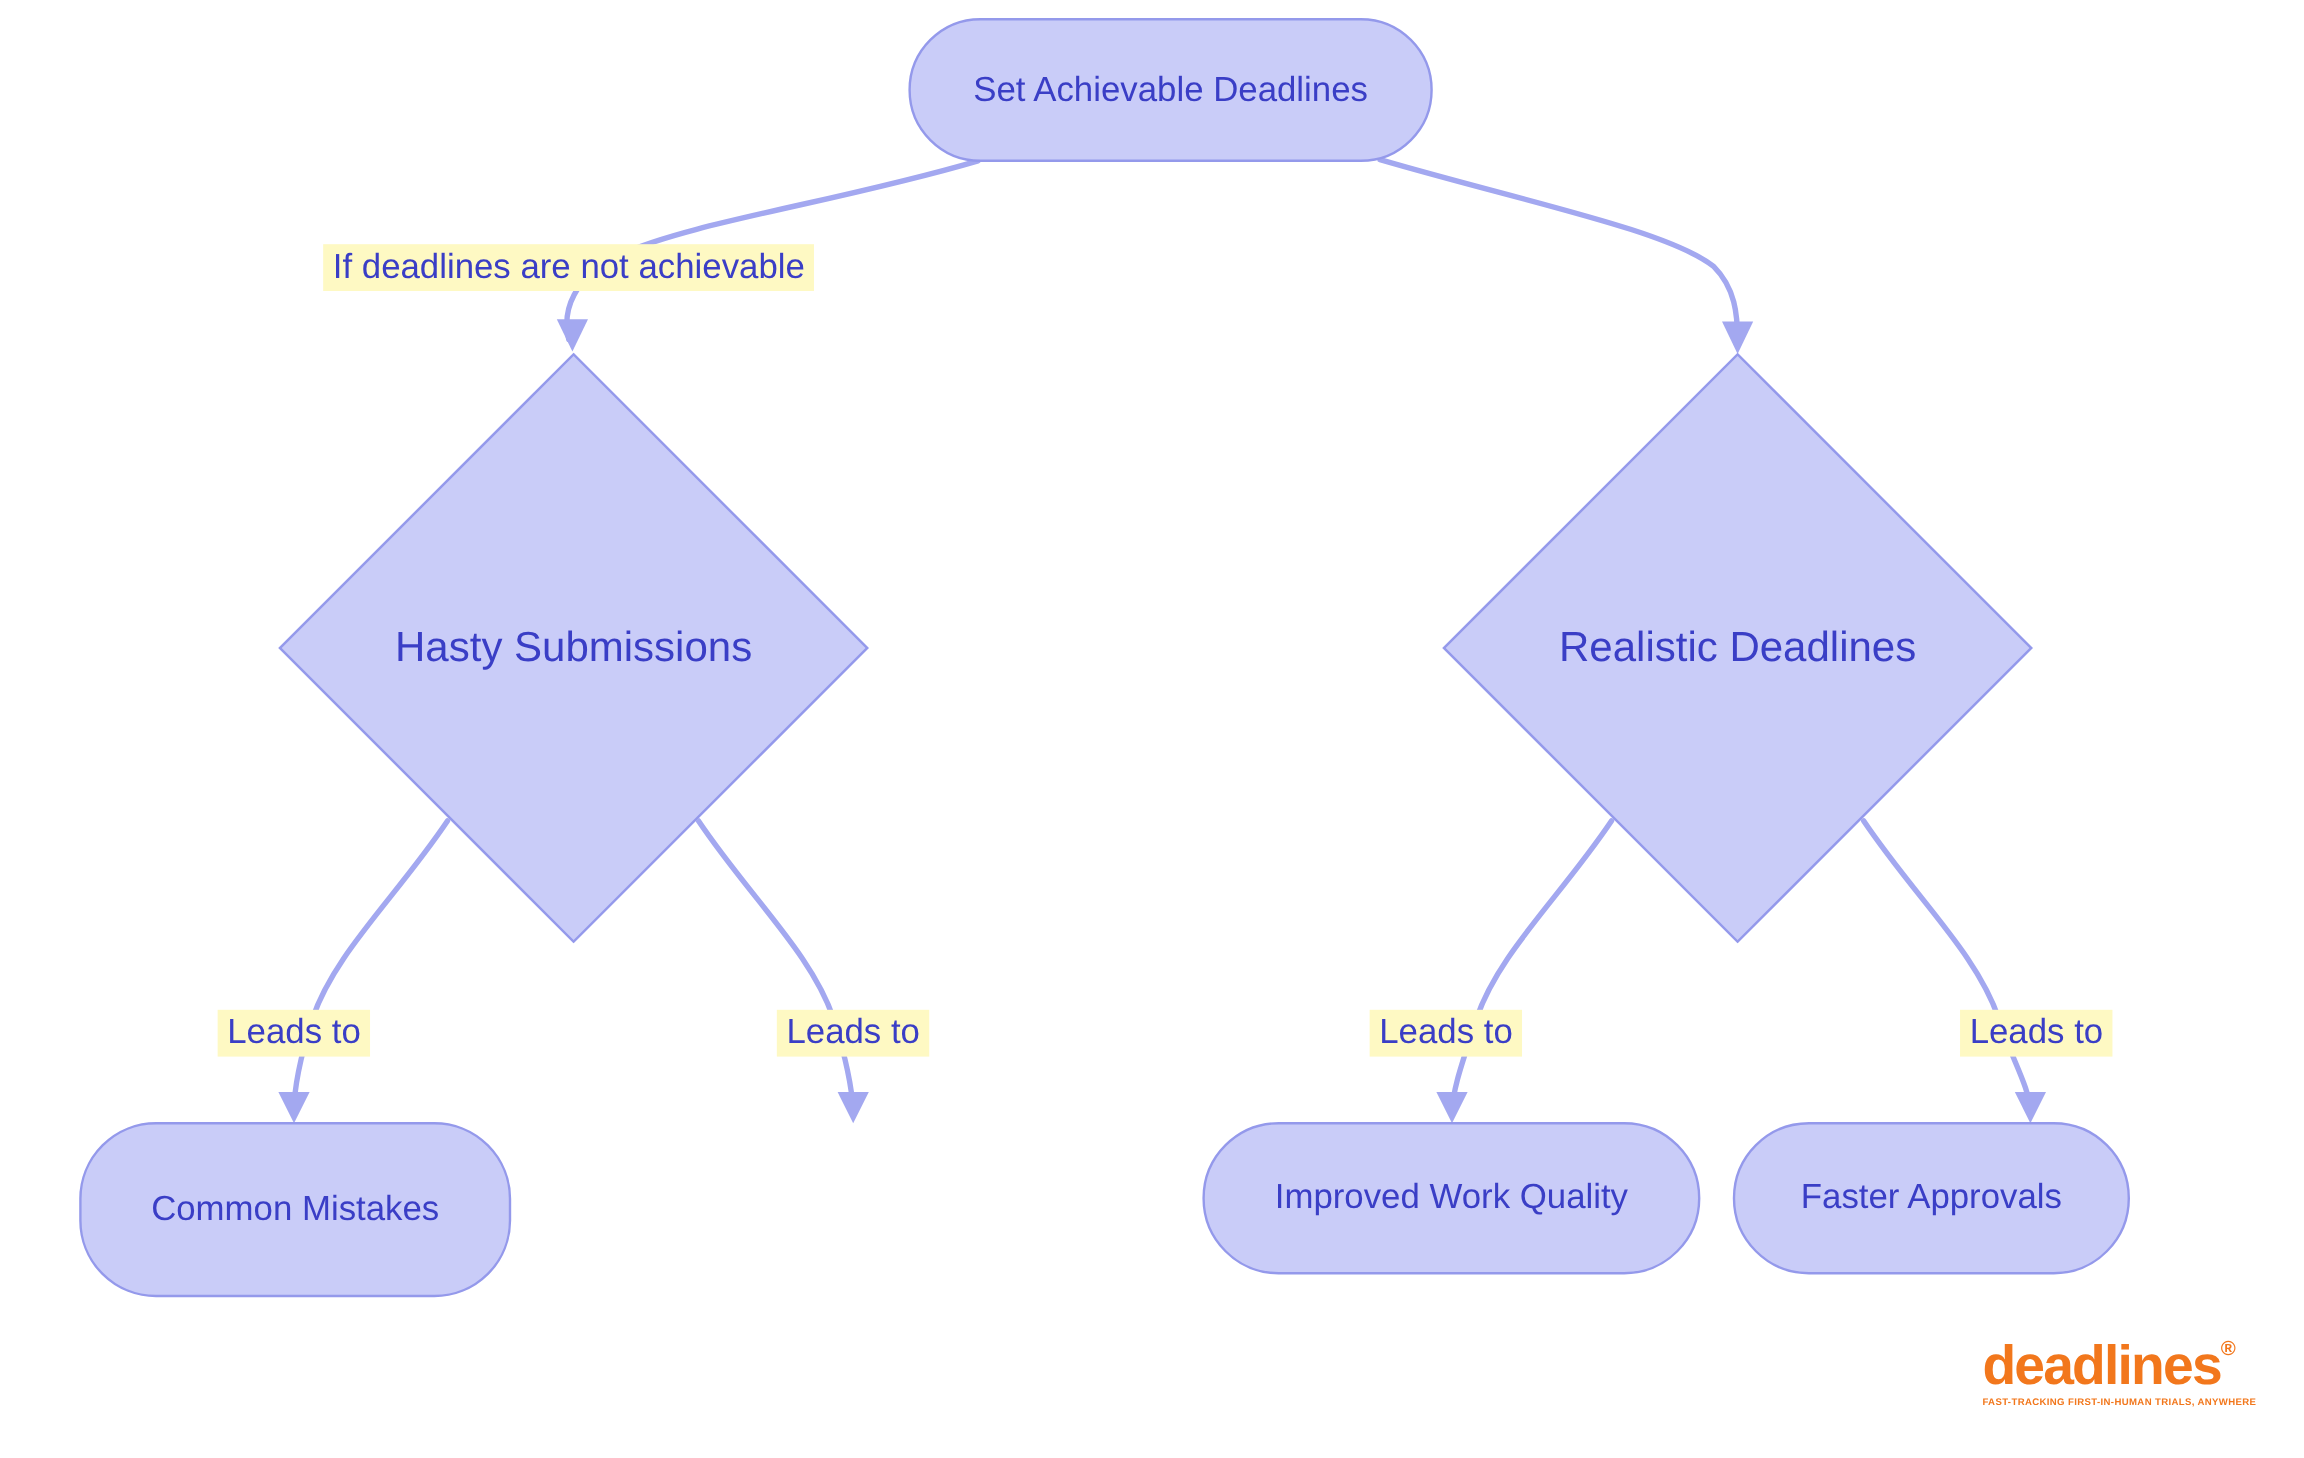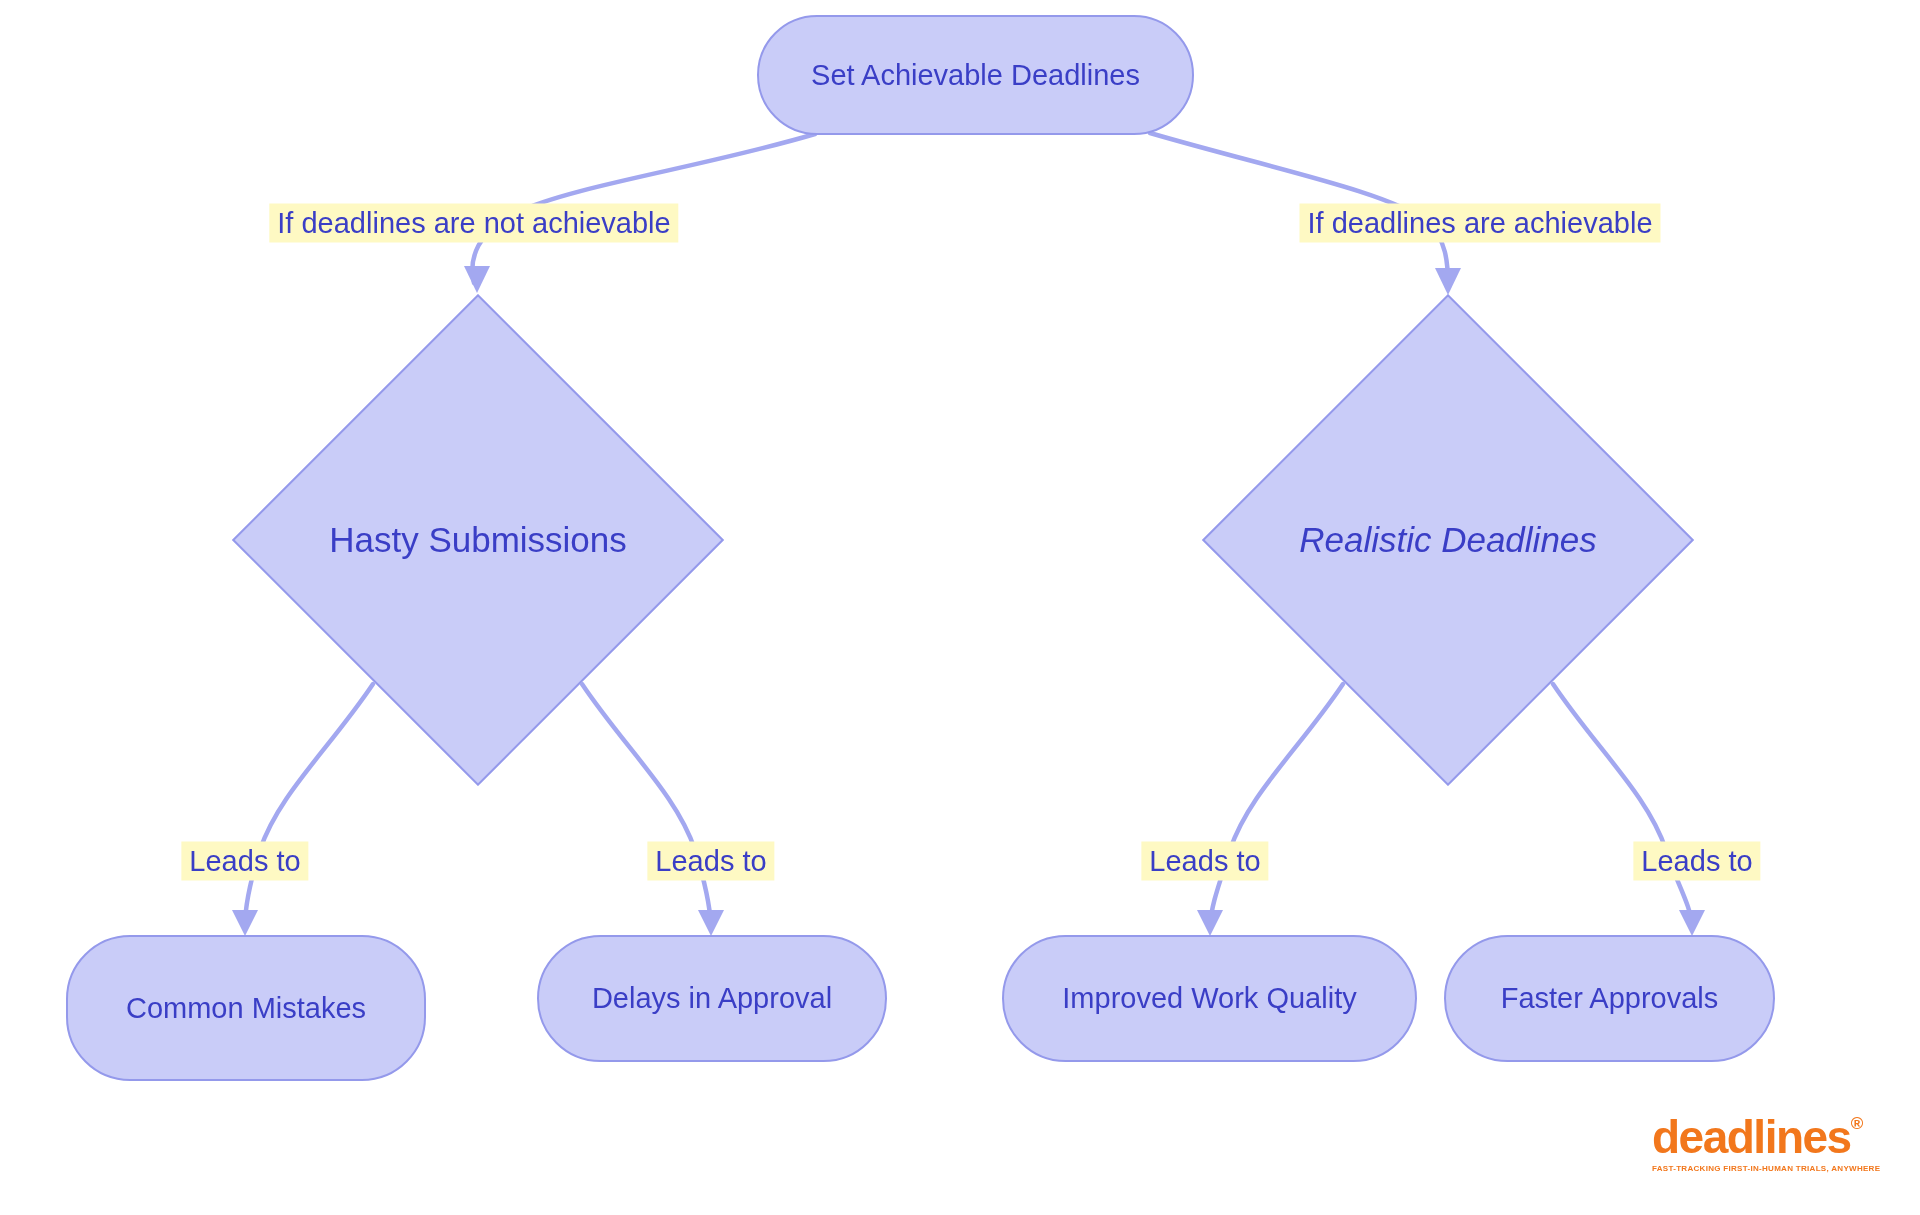--- a/index.html
+++ b/index.html
@@ -115,40 +115,36 @@
   </svg>
 
   <div class="node stadium" style="left:757px; top:15px; width:437px; height:120px;">
     <span>Set Achievable Deadlines</span>
   </div>
 
   <div class="diamond-shape" style="left:304px; top:366px;"></div>
   <div class="diamond-label" style="left:478px; top:540px;">Hasty Submissions</div>
 
   <div class="diamond-shape" style="left:1274px; top:366px;"></div>
-  <div class="diamond-label" style="left:1448px; top:540px;font-style:italic;">Realistic Deadlines</div>
+  <div class="diamond-label" style="left:1448px; top:540px;">Realistic Deadlines</div>
 
   <div class="node stadium" style="left:66px; top:935px; width:360px; height:146px;">
     <span>Common Mistakes</span>
   </div>
 
-  <div class="node stadium" style="left:537px; top:935px; width:350px; height:127px;">
-    <span>Delays in Approval</span>
-  </div>
 
   <div class="node stadium" style="left:1002px; top:935px; width:415px; height:127px;">
     <span>Improved Work Quality</span>
   </div>
 
   <div class="node stadium" style="left:1444px; top:935px; width:331px; height:127px;">
     <span>Faster Approvals</span>
   </div>
 
   <div class="edge-label" style="left:474px; top:223px;">If deadlines are not achievable</div>
-  <div class="edge-label" style="left:1480px; top:223px;">If deadlines are achievable</div>
   <div class="edge-label" style="left:245px; top:861px;">Leads to</div>
   <div class="edge-label" style="left:711px; top:861px;">Leads to</div>
   <div class="edge-label" style="left:1205px; top:861px;">Leads to</div>
   <div class="edge-label" style="left:1697px; top:861px;">Leads to</div>
 
   <div class="logo">
     <div class="logo-brand"><span>deadlines</span><span class="logo-reg">®</span></div>
     <div class="logo-tagline">FAST-TRACKING FIRST-IN-HUMAN TRIALS, ANYWHERE</div>
   </div>
 

